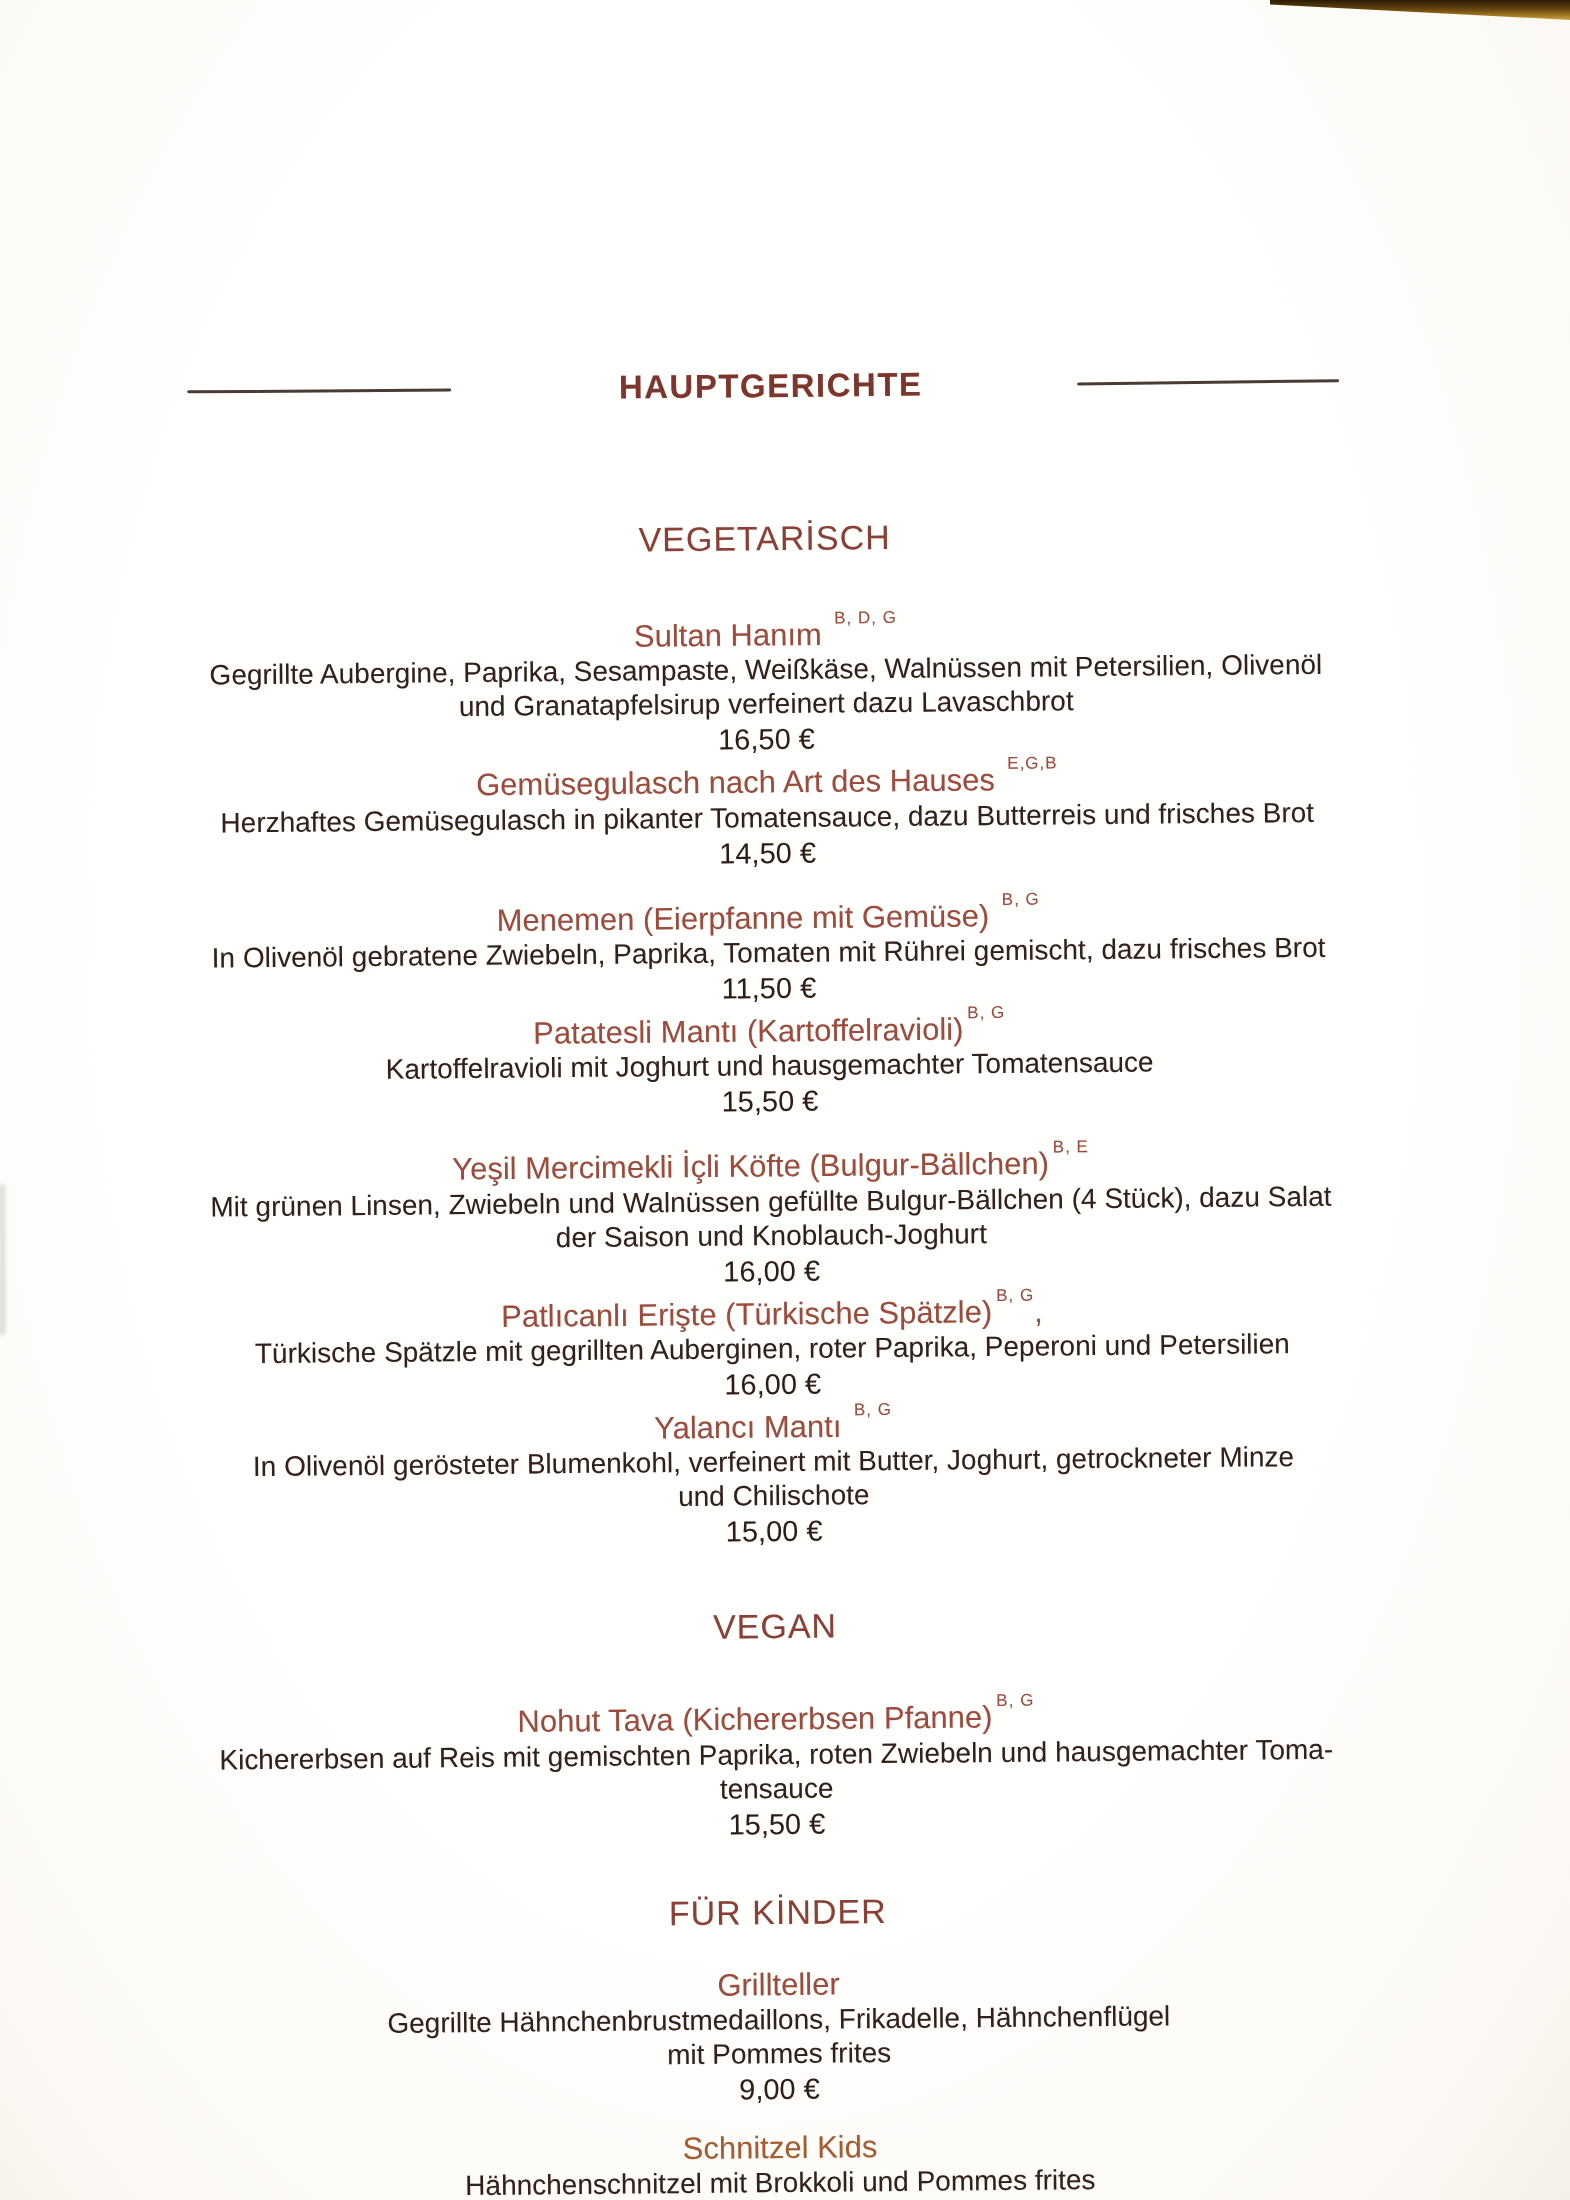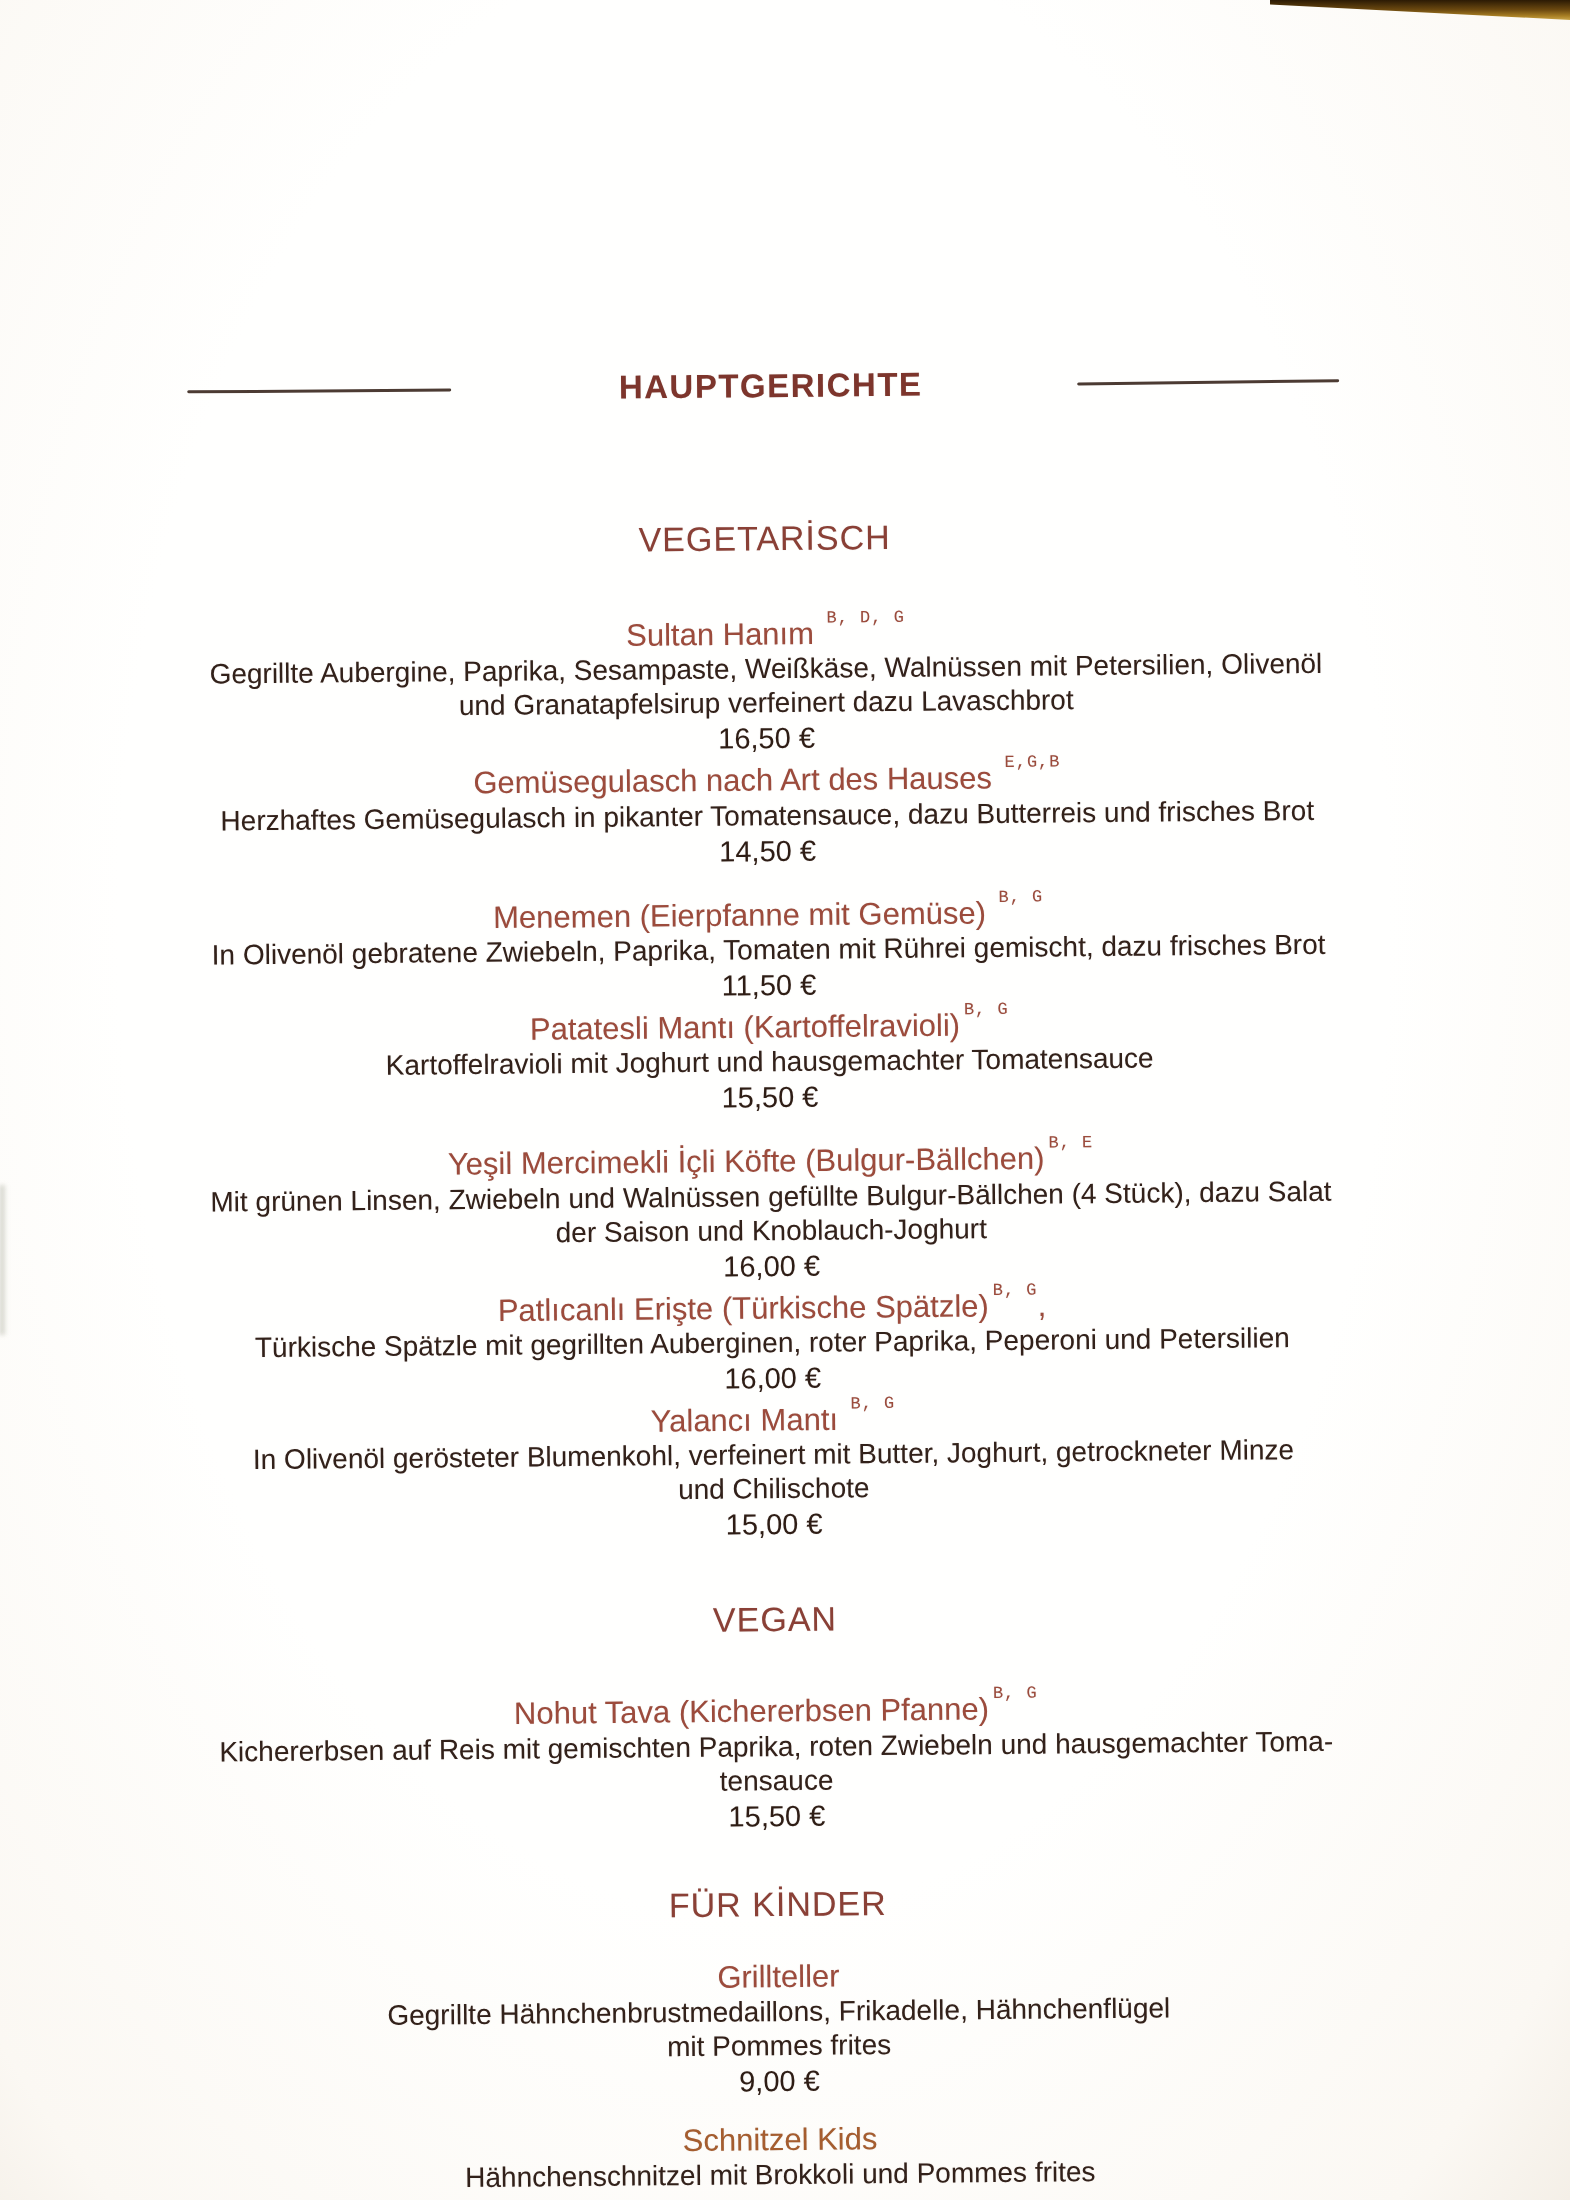--- a/index.html
+++ b/index.html
@@ -88,21 +88,20 @@
     line-height: 37px;
     color: var(--item-title, #9c4b3c);
     white-space: nowrap;
   }
   .allergens {
     font-size: 17px;
     position: relative;
     top: -10px;
     margin-left: 4px;
     letter-spacing: 1px;
-    font-family: Liberation Mono, monospace;
   }
   .after-sup { font-size: 31px; }
   .desc-line {
     font-size: 28px;
     line-height: 34px;
     white-space: nowrap;
     color: var(--body-text, #32211a);
   }
   .price {
     font-size: 29px;

